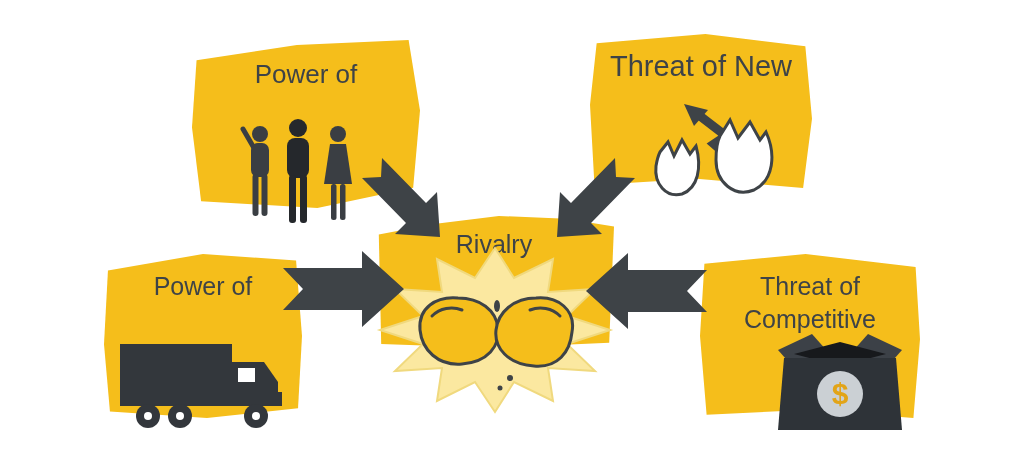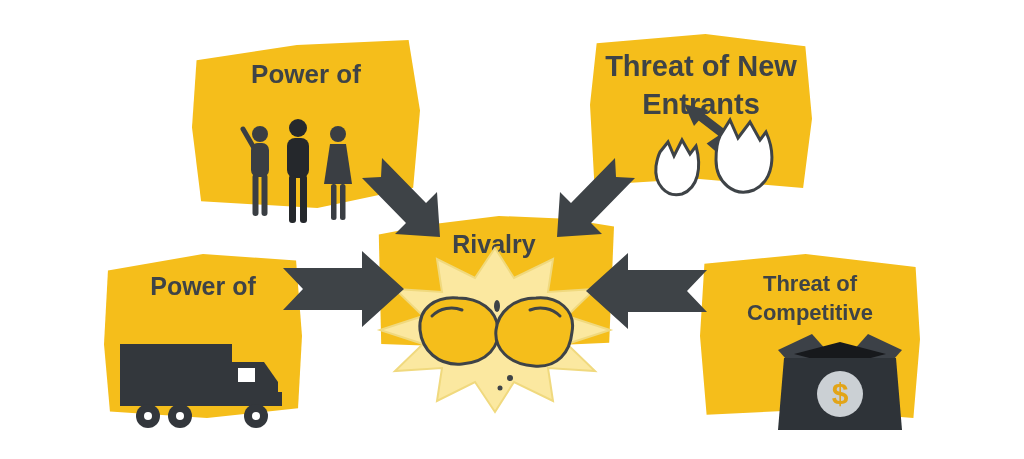--- a/index.html
+++ b/index.html
@@ -7,31 +7,31 @@
     --dark:#3E4347;
     --burst:#FBE8A0;
   }
   html,body{margin:0;padding:0;background:#fff;}
   .canvas{
     position:relative;width:1024px;height:459px;background:#ffffff;
     font-family:"Liberation Sans",sans-serif;overflow:hidden;
   }
   .banner{
     position:absolute;background:var(--yellow);color:var(--dark);
-    font-weight:bold;text-align:center;display:flex;flex-direction:column;
+    font-weight:normal;text-align:center;display:flex;flex-direction:column;
     align-items:center;justify-content:flex-start;z-index:2;
   }
   .banner span{line-height:1.3;display:block;}
   .banner-customers{left:192px;top:40px;width:228px;height:150px;font-size:26px;padding-top:18px;
     clip-path:polygon(2% 12%,46% 3%,95% 0%,100% 42%,97% 88%,55% 100%,4% 96%,0% 52%);}
   .banner-entrants{left:590px;top:34px;width:222px;height:140px;font-size:29px;padding-top:14px;
     clip-path:polygon(3% 6%,52% 0%,97% 8%,100% 55%,96% 100%,48% 94%,2% 98%,0% 46%);}
   .banner-suppliers{left:104px;top:254px;width:198px;height:148px;font-size:25px;padding-top:16px;
     clip-path:polygon(2% 10%,50% 0%,97% 4%,100% 50%,98% 94%,52% 100%,3% 96%,0% 55%);}
-  .banner-substitutes{left:700px;top:254px;width:220px;height:148px;font-size:22px;padding-top:16px;
+  .banner-substitutes{left:700px;top:254px;width:220px;height:148px;font-size:25px;padding-top:16px;
     clip-path:polygon(2% 6%,48% 0%,98% 8%,100% 52%,97% 100%,50% 95%,3% 98%,0% 50%);}
   .banner-center{left:374px;top:216px;width:240px;height:120px;font-size:25px;padding-top:12px;z-index:1;
     clip-path:polygon(2% 14%,25% 6%,52% 0%,80% 2%,100% 8%,98% 96%,50% 100%,3% 97%);}
   .icon{position:absolute;z-index:3;}
   .icon-people{left:238px;top:112px;}
   .icon-eggs{left:632px;top:102px;}
   .icon-truck{left:118px;top:336px;}
   .icon-box{left:770px;top:324px;}
   .burst{position:absolute;left:360px;top:230px;z-index:2;}
   .arrows{position:absolute;left:0;top:0;z-index:5;pointer-events:none;}
@@ -55,21 +55,20 @@
     <circle cx="510" cy="378" r="3" fill="#3E4347"></circle>
     <circle cx="500" cy="388" r="2.5" fill="#3E4347"></circle>
   </svg>
 
   <div class="banner banner-customers">
     <span>Power of</span>
   </div>
 
   <div class="banner banner-entrants">
     <span>Threat of New</span>
-    <span>Entrants</span>
   </div>
 
   <div class="banner banner-suppliers">
     <span>Power of</span>
   </div>
 
   <div class="banner banner-substitutes">
     <span>Threat of</span>
     <span>Competitive</span>
   </div>

